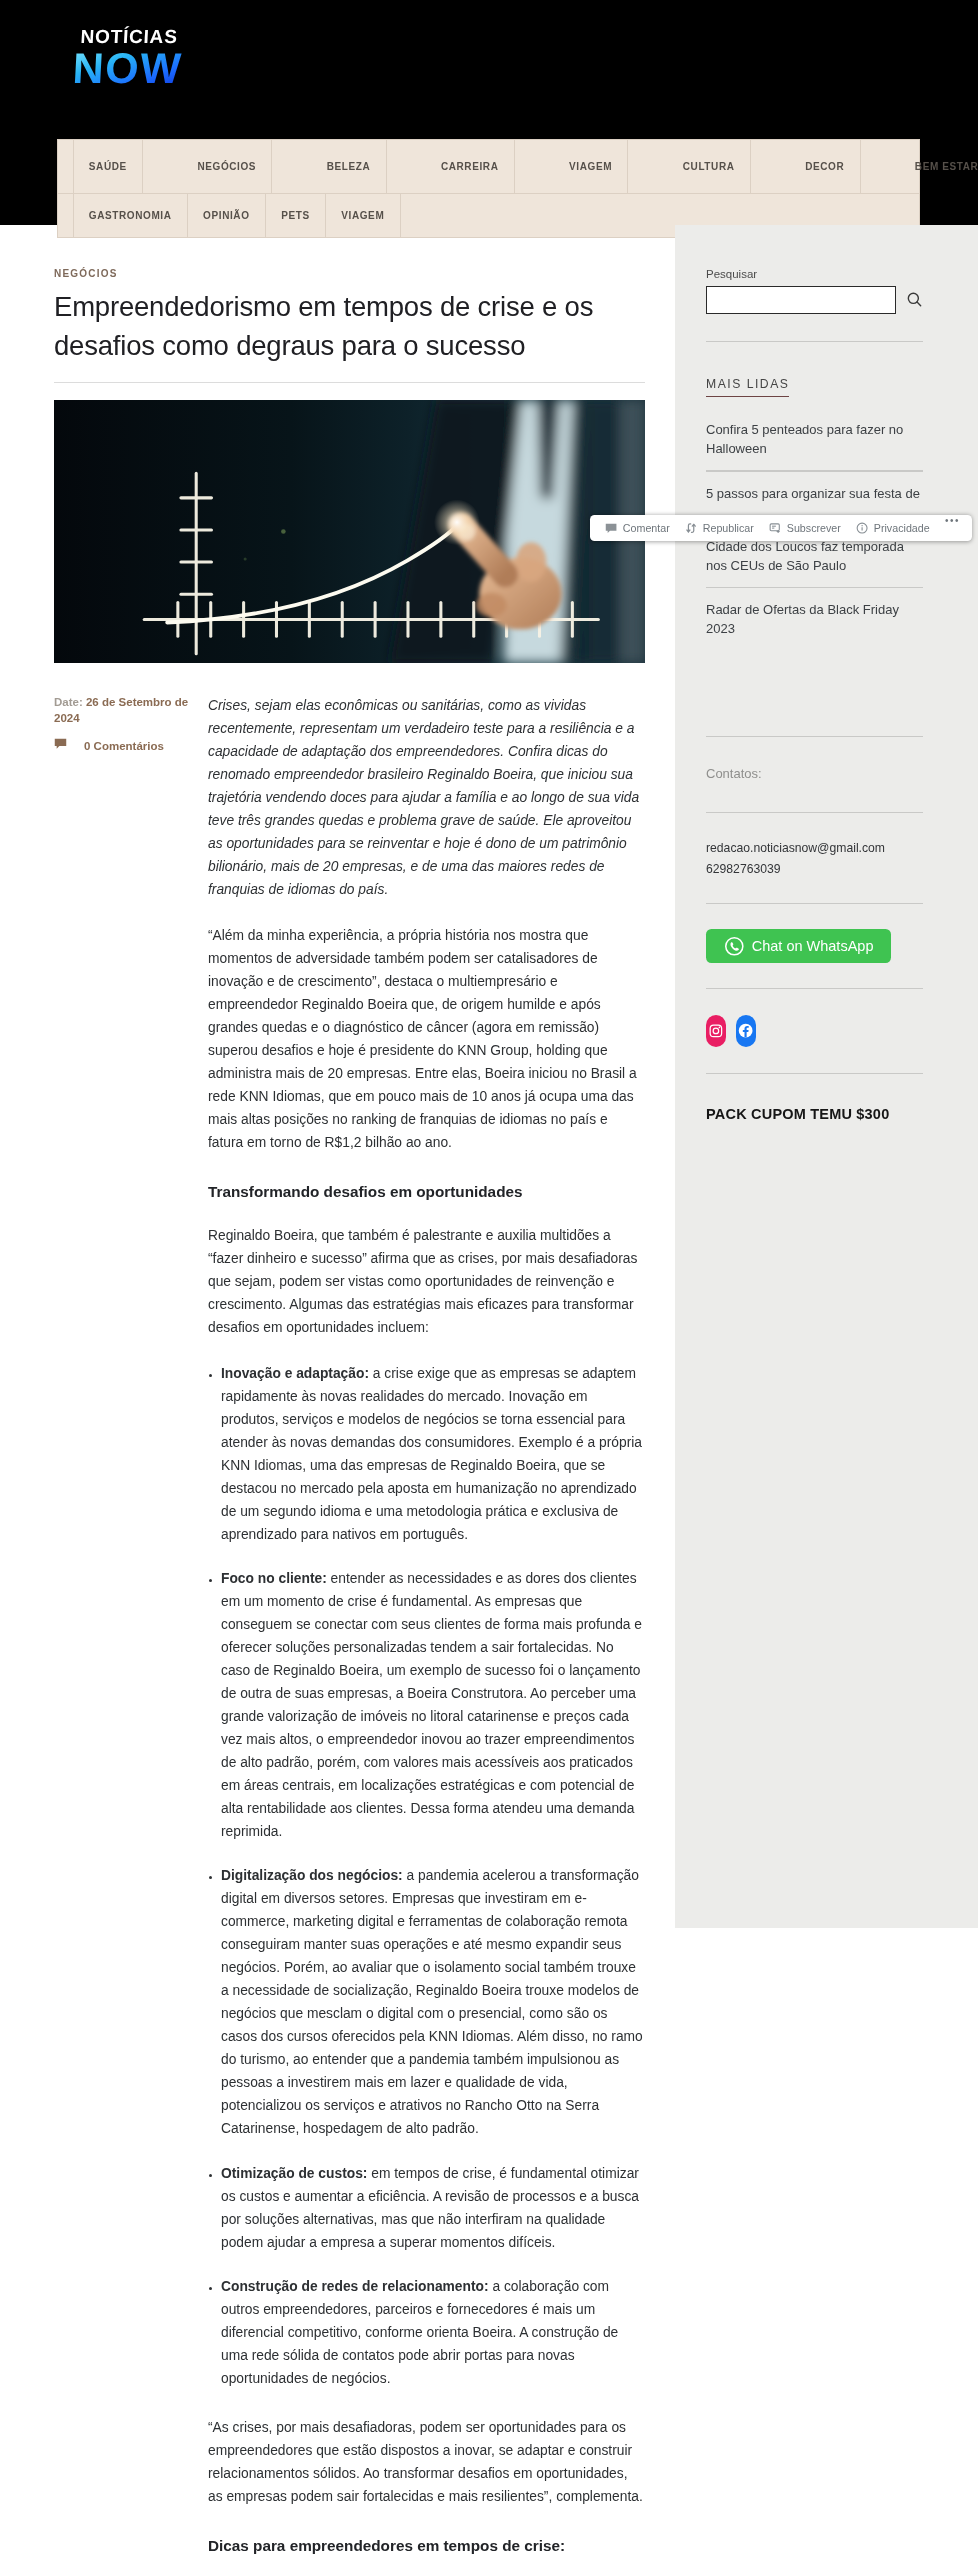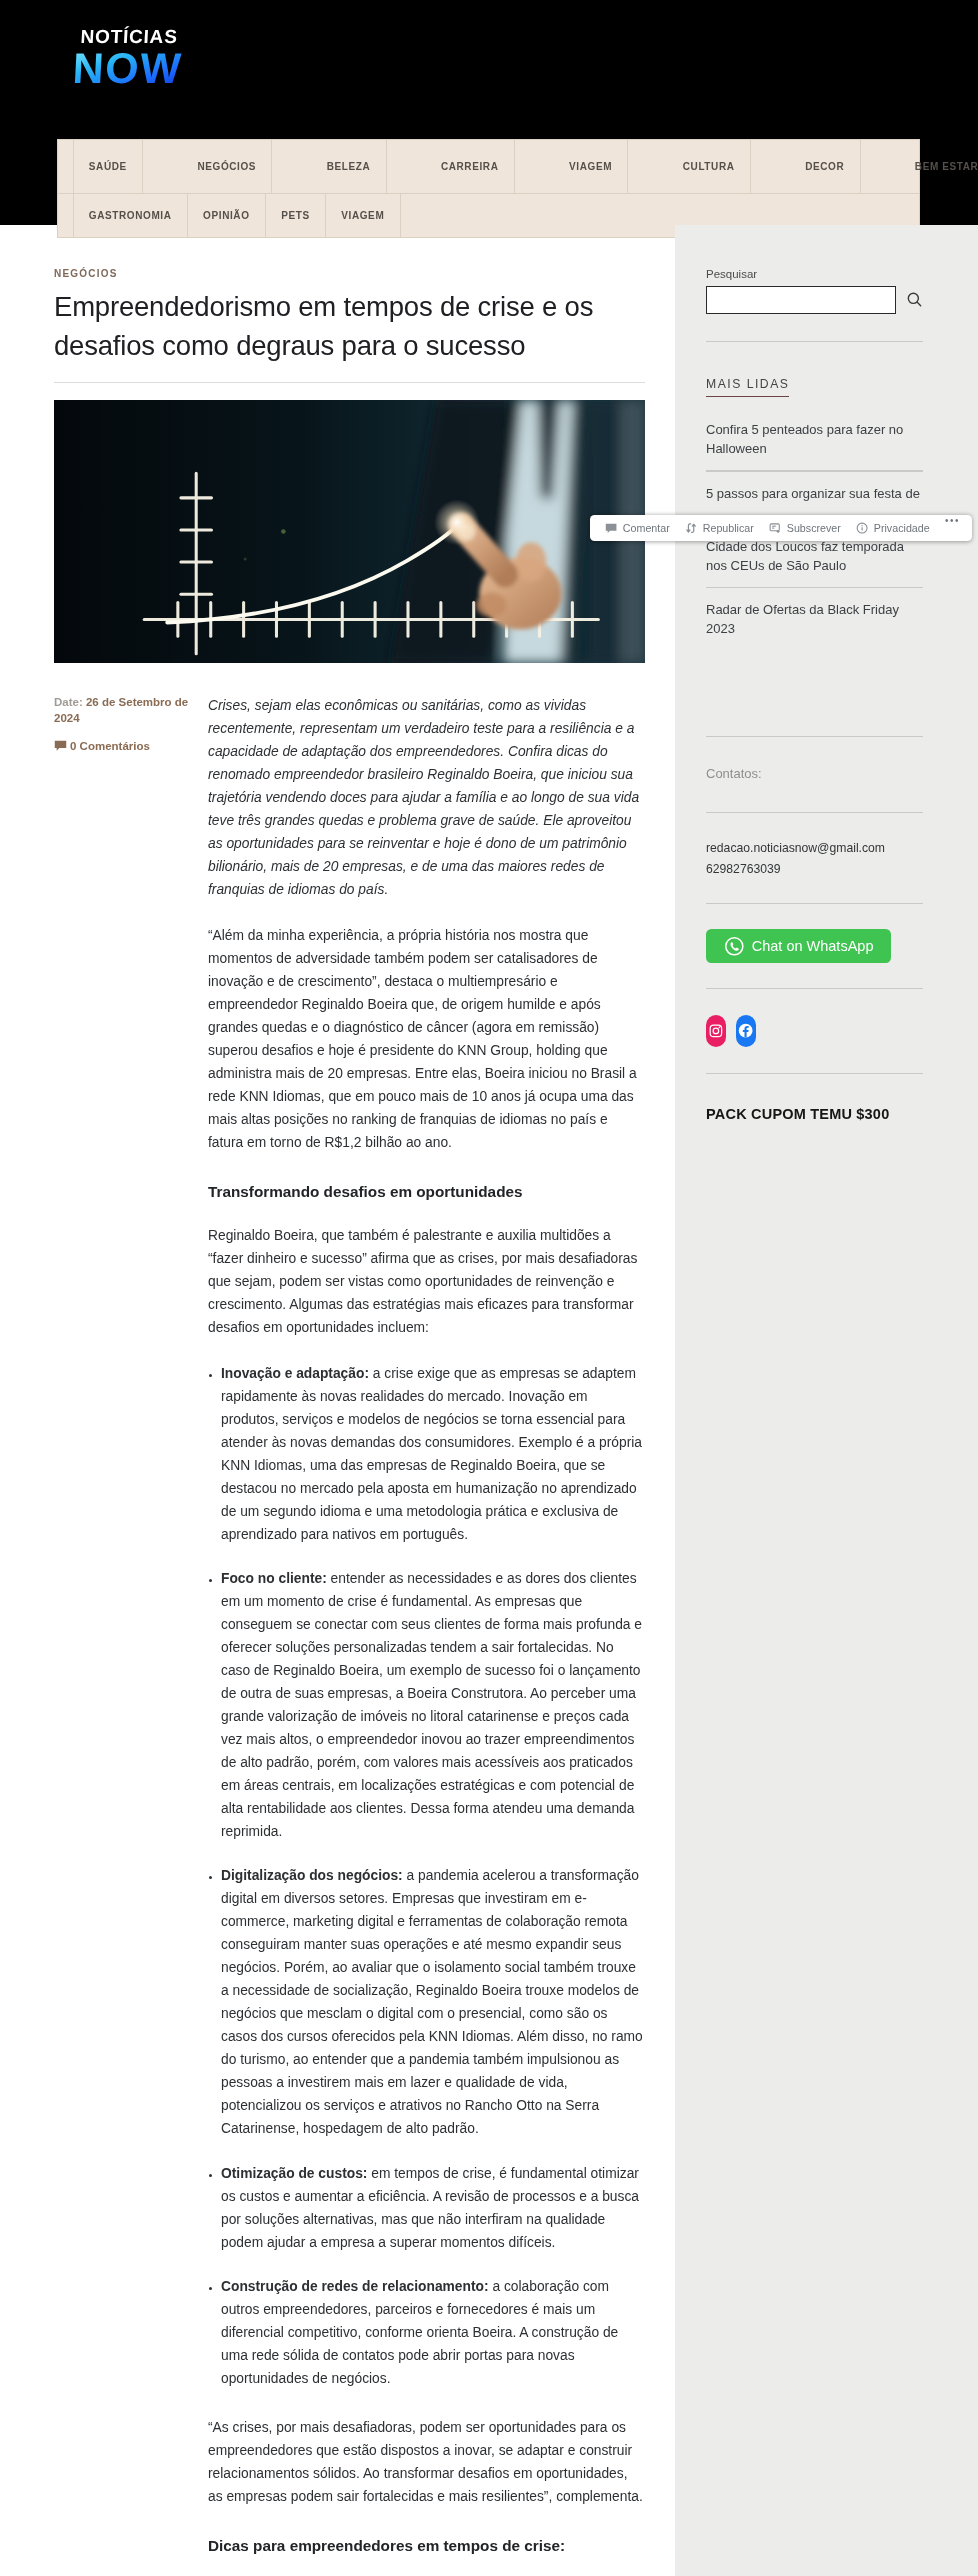--- a/index.html
+++ b/index.html
@@ -19,21 +19,21 @@
   
   .nav { position:absolute; left:57px; top:139px; width:863px; background:#efe5da; border:0.8px solid #dcd0c3; }
   .nav-row { display:flex; }
   .nav-row1 { height:54px; border-bottom:0.8px solid #dcd0c3;gap:39px; }
   .nav-row2 { height:43px; }
   .nav-item { display:flex; align-items:center; padding:0 15.3px; border-right:0.8px solid #dcd0c3;
       font-size:10px; font-weight:700; letter-spacing:0.6px; color:#56504a; cursor:pointer; white-space:nowrap; }
   .nav-item:first-child { border-left:0.8px solid #dcd0c3; margin-left:14.5px; }
 
   
-  .sidebar { position:absolute; left:675px; top:225px; width:304px; height:2351px; background:#ececea; }
+  .sidebar { position:absolute; left:675px; top:225px; width:304px; height:1703px; background:#ececea; }
   .sb-inner { padding:43px 56px 0 31px; }
   .sb-label { font-size:11.5px; color:#4c4c4c; }
   .search-row { display:flex; align-items:center; margin-top:6.1px; }
   .search-input { width:191px; height:27.5px; background:#fff; border:0.8px solid #2a2a2a; border-radius:0; font-size:11.5px; padding:0 6.1px; }
   .search-btn { margin-left:10px; background:none; border:none; cursor:pointer; line-height:0; }
   .sb-divider { border:none; border-top:0.8px solid #c9c9c7; margin:0; }
   .d1 { margin-top:27.5px; }
   .most-read-title { margin-top:35px; display:inline-block; font-size:12.2px; letter-spacing:1.5px; color:#454545;
       padding-bottom:5.4px; border-bottom:1.5px solid #6d4444; }
   .most-read-list { margin-top:10.7px; }
@@ -58,21 +58,21 @@
   
   .article { position:absolute; left:54px; top:225px; width:591px; }
   .category { margin-top:43px; font-size:10px; font-weight:700; letter-spacing:1.2px; color:#7e695a; }
   .title { margin-top:7.6px; font-size:27.5px; font-weight:400; line-height:1.42; color:#202024; letter-spacing:-0.2px; }
   .title-rule { border:none; border-top:0.8px solid #dcdcdc; margin-top:17px; }
   .hero { margin-top:17px; width:591px; height:263px; display:block; }
   .article-body { display:flex; margin-top:31px; }
   .meta-col { width:154px; flex:0 0 154px; font-size:11.5px; line-height:1.45; }
   .meta-date-label { color:#a29b93; font-weight:700; }
   .meta-date-value { color:#8a6b53; font-weight:700; }
-  .meta-comments { margin-top:10.7px; display:flex; align-items:center; gap:3px; color:#8a6b53; font-weight:700; cursor:pointer; }
+  .meta-comments { margin-top:10.7px; display:flex; gap:17px; color:#8a6b53; font-weight:700; cursor:pointer; }
   .text-col { flex:1; min-width:0; }
   .text-col p { font-size:13.8px; line-height:23px; color:#2d3033; margin-bottom:23px; }
   .intro { font-style:italic; }
   .text-col h3 { font-size:15.3px; font-weight:700; color:#222428; margin:29px 0 23px; }
   .text-col ul { list-style:disc outside; padding-left:13px; margin-bottom:26px; }
   .text-col li { font-size:13.8px; line-height:23px; color:#2d3033; margin-bottom:21.4px; }
   .text-col li::marker { font-size:9.2px; }
   .tips li { margin-bottom:12.2px; }
 
   

